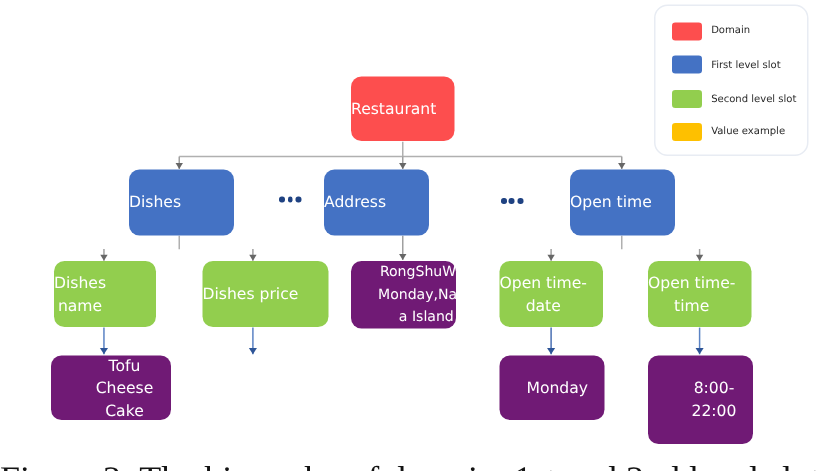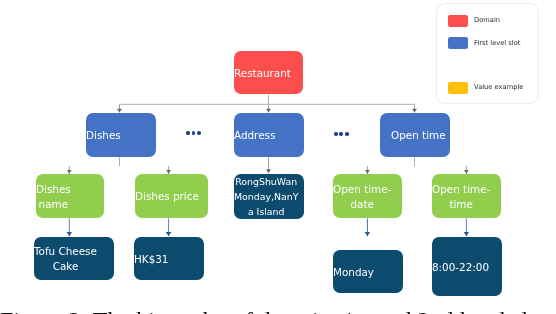--- a/index.html
+++ b/index.html
@@ -6,21 +6,21 @@
   body{width:556px;height:314px;background:#ffffff;overflow:hidden;
        font-family:"DejaVu Sans", sans-serif;}
   #stage{position:relative;width:556px;height:314px;background:#fff;}
 
   .node{position:absolute;border-radius:7px;display:flex;align-items:center;padding-top:1.5px;
         text-align:center;color:#fff;line-height:14.9px;
         box-sizing:border-box;}
   .n-domain{background:#fd4e4e;}
   .n-slot1{background:#4472c4;}
   .n-slot2{background:#92ce4e;}
-  .n-value{background:#0c4a6e;}
+  .n-value{background:#701a75;padding-left:18px;}
 
   svg#wires{position:absolute;left:0;top:0;width:556px;height:314px;}
 
   .dots{position:absolute;display:flex;gap:1.9px;}
   .dots i{display:block;width:3.6px;height:3.6px;border-radius:50%;background:#1f4282;}
 
   #legend{position:absolute;left:435.5px;top:2.5px;width:103px;height:101px;
           background:#fff;border:1px solid #e8ecf3;border-radius:9px;
           box-sizing:border-box;}
   .lrow{position:absolute;left:11.6px;display:flex;align-items:center;}
@@ -75,57 +75,54 @@
   </svg>
 
     <div class="node n-domain" style="left:234px;top:51px;width:69px;height:43px;font-size:10.4px;">
     <span class="lbl"><span>Restaurant</span></span>
   </div>
 
   <div class="node n-slot1" style="left:86px;top:113px;width:70px;height:44px;font-size:10.4px;">
     <span class="lbl"><span>Dishes</span></span>
   </div>
 
-  <div class="node n-slot1" style="left:234px;top:113px;width:70px;height:44px;font-size:10.4px;">
+  <div class="node n-slot1" style="left:216px;top:113px;width:70px;height:44px;font-size:10.4px;">
     <span class="lbl"><span>Address</span></span>
   </div>
 
-  <div class="node n-slot1" style="left:380px;top:113px;width:70px;height:44px;font-size:10.4px;padding-left:11px;">
+  <div class="node n-slot1" style="left:380px;top:113px;width:70px;height:44px;font-size:10.4px;">
     <span class="lbl"><span>Open time</span></span>
   </div>
 
   <div class="node n-slot2" style="left:36px;top:174px;width:68px;height:44px;font-size:10.4px;">
     <span class="lbl"><span>Dishes</span><br><span>name</span></span>
   </div>
 
-  <div class="node n-slot2" style="left:135px;top:174px;width:73px;height:44px;font-size:10.4px;">
+  <div class="node n-slot2" style="left:135px;top:174px;width:84px;height:44px;font-size:10.4px;">
     <span class="lbl"><span>Dishes price</span></span>
   </div>
 
   <div class="node n-value" style="left:234px;top:174px;width:70px;height:45px;font-size:9.4px;">
     <span class="lbl"><span>RongShuWan</span><br><span>Monday,NanY</span><br><span>a Island</span></span>
   </div>
 
   <div class="node n-slot2" style="left:333px;top:174px;width:69px;height:44px;font-size:10.4px;">
     <span class="lbl"><span>Open time-</span><br><span>date</span></span>
   </div>
 
   <div class="node n-slot2" style="left:432px;top:174px;width:69px;height:44px;font-size:10.4px;">
     <span class="lbl"><span>Open time-</span><br><span>time</span></span>
   </div>
 
   <div class="node n-value" style="left:34px;top:237px;width:80px;height:43px;font-size:10.4px;">
     <span class="lbl"><span>Tofu Cheese</span><br><span>Cake</span></span>
   </div>
 
-  <div class="node n-value" style="left:134px;top:237px;width:70px;height:43px;font-size:10.4px;">
-    <span class="lbl"><span>HK$31</span></span>
-  </div>
 
-  <div class="node n-value" style="left:333px;top:237px;width:70px;height:43px;font-size:10.4px;margin-top:13px;">
+  <div class="node n-value" style="left:333px;top:237px;width:70px;height:43px;font-size:10.4px;">
     <span class="lbl"><span>Monday</span></span>
   </div>
 
   <div class="node n-value" style="left:432px;top:237px;width:70px;height:59px;font-size:10.4px;">
     <span class="lbl"><span>8:00-22:00</span></span>
   </div>
 
 <div class="dots" style="left:186.2px;top:131.3px;">
     <i></i>
       <i></i>
@@ -139,20 +136,24 @@
 
   <div id="legend">
     <div class="lrow" style="top:11.3px;">
       <span class="lsw" style="background:#fd4e4e;"></span>
       <span class="ltxt">Domain</span>
     </div>
     <div class="lrow" style="top:33.8px;justify-content:flex-end;">
       <span class="lsw" style="background:#4472c4;"></span>
       <span class="ltxt">First level slot</span>
     </div>
+    <div class="lrow" style="top:56.6px;">
+      <span class="lsw" style="background:#92ce4e;"></span>
+      <span class="ltxt">Second level slot</span>
+    </div>
     <div class="lrow" style="top:78.3px;">
       <span class="lsw" style="background:#fec000;"></span>
       <span class="ltxt">Value example</span>
     </div>
   </div>
 
   <div id="caption">Figure 2:  The hierarchy of domain, 1st and 2nd level slots</div>
 </div>
 
 </body></html>

